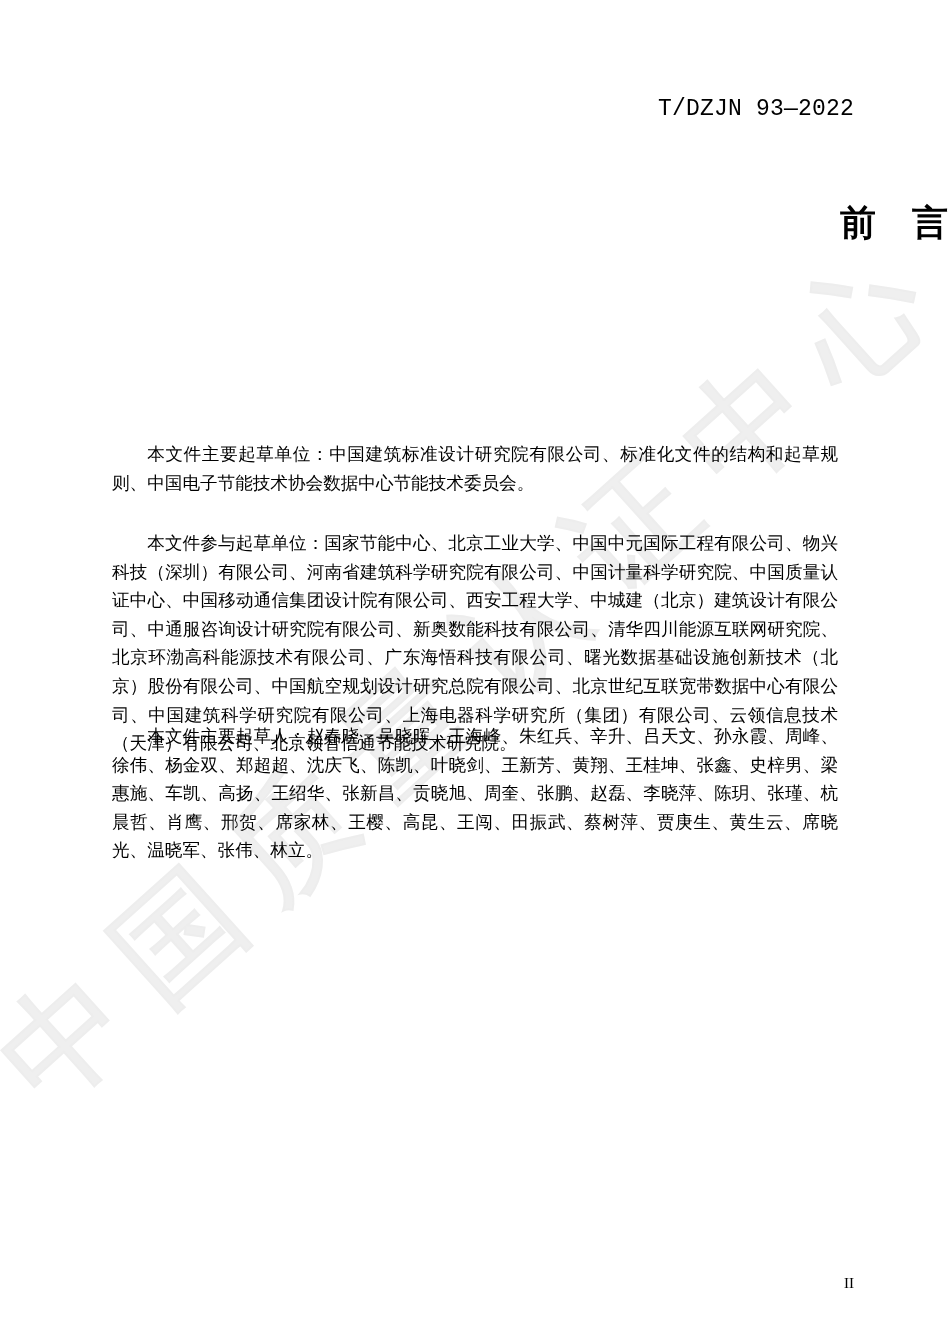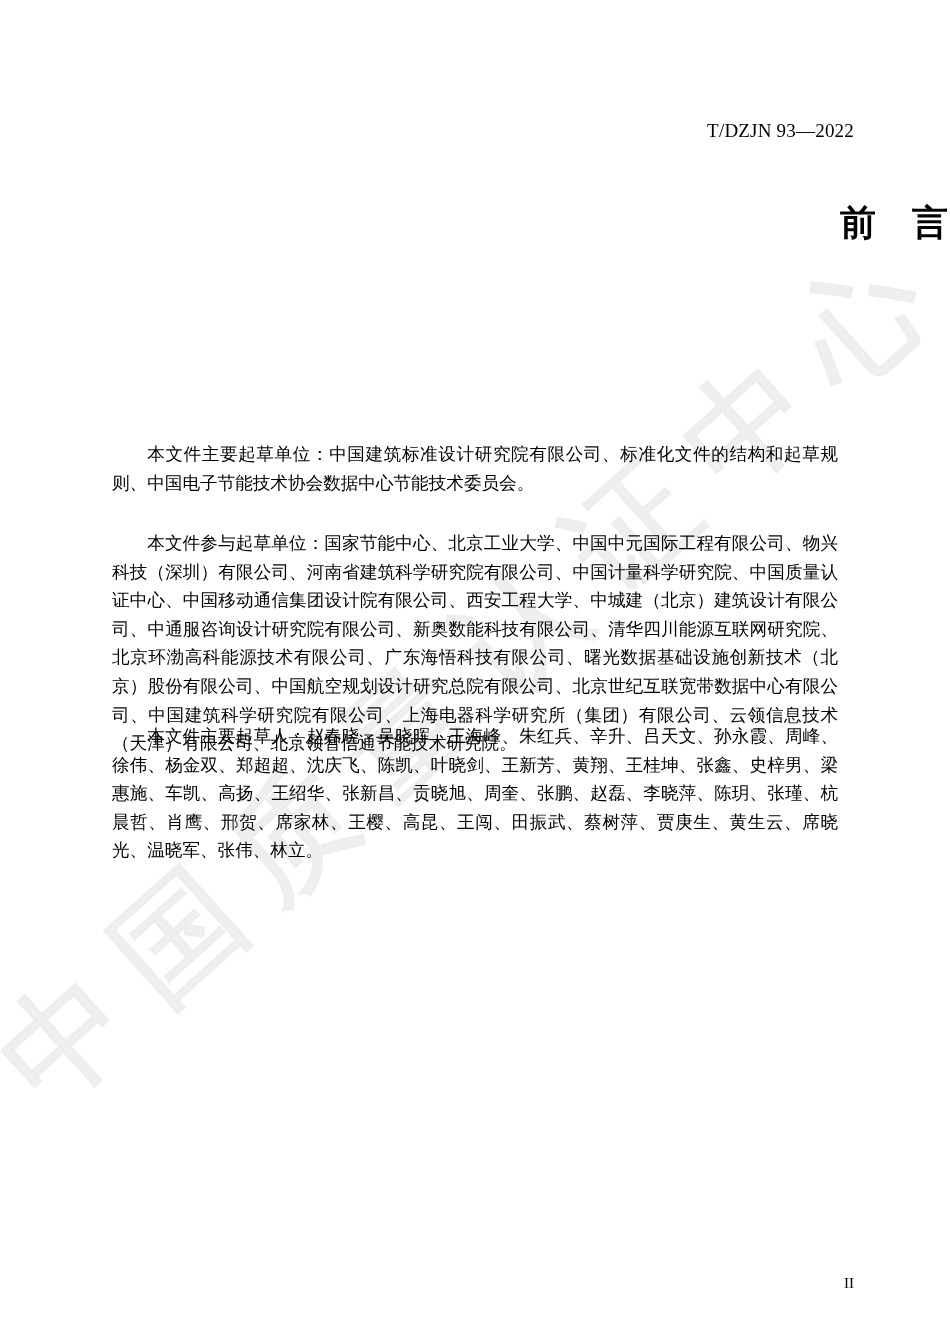--- a/index.html
+++ b/index.html
@@ -49,24 +49,24 @@
     left: 0;
     top: 0;
     width: 950px;
     height: 1344px;
     z-index: 2;
   }
 
   .std-header {
     position: absolute;
     right: 96px;
-    top: 120px;
-    font-size: 19px;
+    top: 96px;
+    font-size: 23px;
     letter-spacing: 0.2px;
-    font-family: Liberation Serif, serif;
+    font-family: Liberation Mono, monospace;
     white-space: nowrap;
   }
 
   .doc-title {
     position: absolute;
     left: 0;
     right: 0;
     top: 199px;
     text-align: right;
     font-size: 36px;

